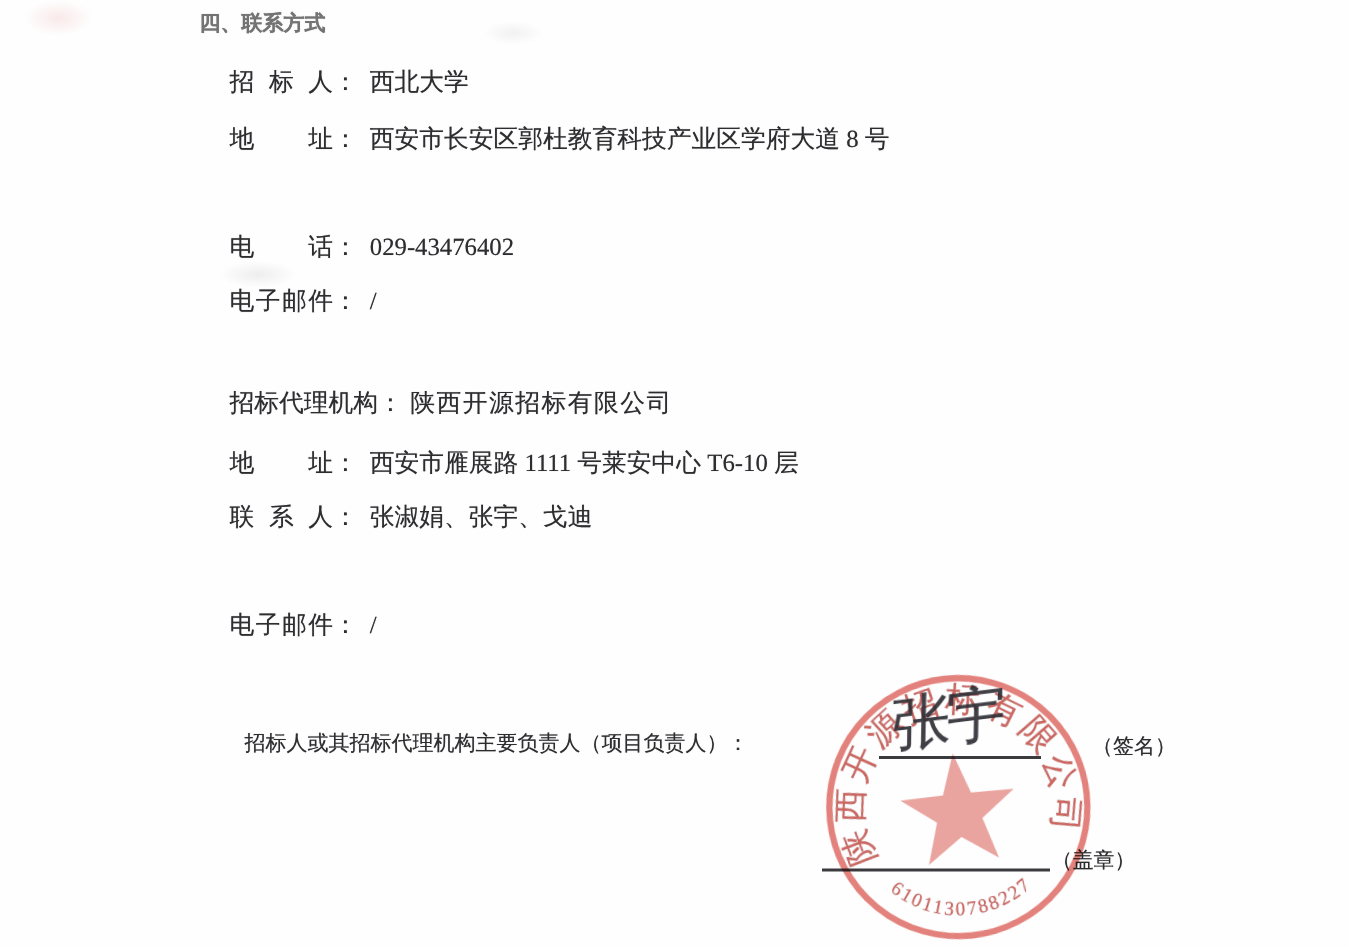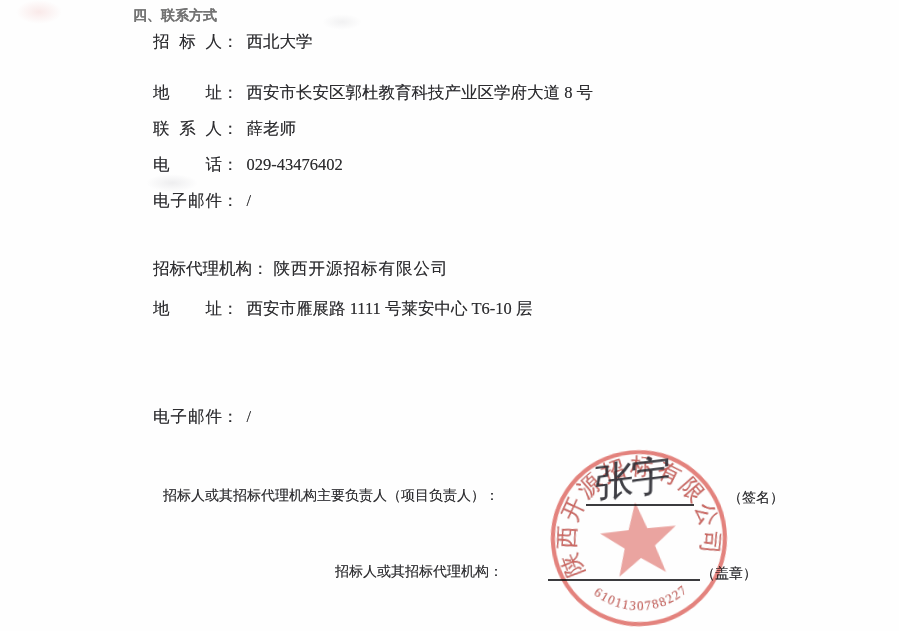--- a/index.html
+++ b/index.html
@@ -35,52 +35,51 @@
 <body>
 
 <div class="page">
 
   <div class="smudge sm1"></div>
   <div class="smudge sm2"></div>
   <div class="smudge sm3"></div>
 
   <div class="heading">四、联系方式</div>
 
-  <div class="row" style="top:32px">
+  <div class="row" style="top:45px">
     <span class="lbl">招标人</span><span class="colon">：</span><span class="val">西北大学</span>
   </div>
   <div class="row" style="top:83px">
     <span class="lbl">地址</span><span class="colon">：</span><span class="val">西安市长安区郭杜教育科技产业区学府大道 8 号</span>
-  </div>
-  <div class="row" style="top:119px">
-    <span class="lbl">联系人</span><span class="colon">：</span><span class="val">薛老师</span>
   </div>
   <div class="row" style="top:155px">
     <span class="lbl">电话</span><span class="colon">：</span><span class="val">029-43476402</span>
   </div>
   <div class="row" style="top:191px">
     <span class="lbl">电子邮件</span><span class="colon">：</span><span class="val">/</span>
   </div>
 
   <div class="row" style="top:259px">
     <span class="lbl wide">招标代理机构</span><span class="colon">：</span><span class="val tight">陕西开源招标有限公司</span>
   </div>
   <div class="row" style="top:299px">
     <span class="lbl">地址</span><span class="colon">：</span><span class="val">西安市雁展路 1111 号莱安中心 T6-10 层</span>
   </div>
+  <div class="row" style="top:335px">
+    <span class="lbl">联系人</span><span class="colon">：</span><span class="val">张淑娟、张宇、戈迪</span>
+  </div>
   <div class="row" style="top:407px">
     <span class="lbl">电子邮件</span><span class="colon">：</span><span class="val">/</span>
   </div>
 
   <div class="signoff" style="left:163px;top:487px">招标人或其招标代理机构主要负责人（项目负责人）：</div>
   <div class="uline" style="left:586px;top:504px;width:108px"></div>
   <div class="sig">张宇</div>
   <div class="signoff" style="left:728px;top:489px">（签名）</div>
 
-  <div class="signoff" style="left:335px;top:563px">招标人或其招标代理机构：</div>
   <div class="uline" style="left:548px;top:579px;width:152px"></div>
   <div class="signoff" style="left:701px;top:565px">（盖章）</div>
 
   <svg class="stamp" width="188" height="186" viewBox="0 0 188 186">
     <defs>
       <path id="arcCompany" d="M 37.6 124 A 64 64 0 1 1 148.4 124" fill="none"></path>
       <path id="arcNumber" d="M 37.8 138.3 A 72 72 0 0 0 148.2 138.3" fill="none"></path>
     </defs>
     <circle cx="93" cy="92" r="86" fill="none" stroke="#d9534b" stroke-width="4.2" stroke-opacity="0.72"></circle>
     <polygon points="93,56 102.4,83.1 131,83.6 108.2,100.9 116.5,128.4 93,112 69.5,128.4 77.8,100.9 55,83.6 83.6,83.1" fill="#d9534b" fill-opacity="0.52"></polygon>

